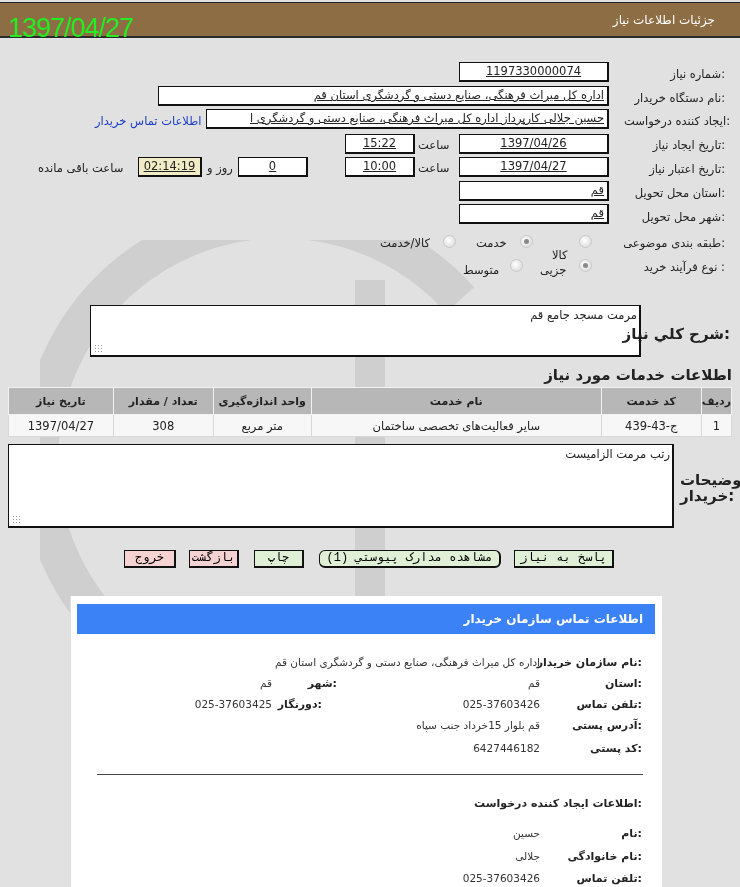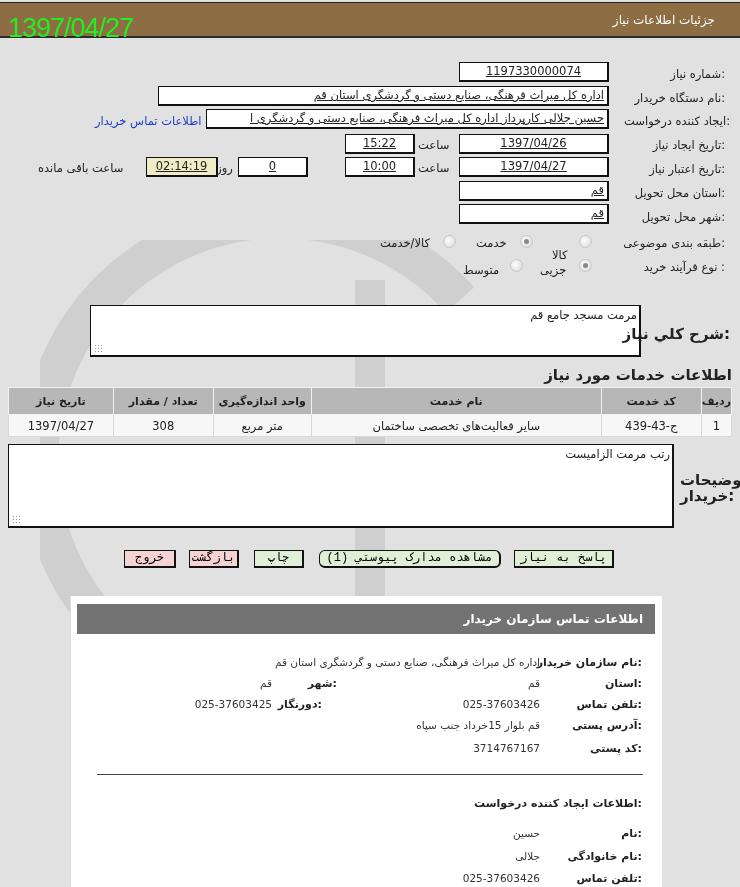--- a/index.html
+++ b/index.html
@@ -51,21 +51,21 @@
     table.grid { position: absolute; left: 8px; top: 387px; width: 724px; border-collapse: collapse; background: #f2f2f2; border: 1px solid #bbb; }
     table.grid th { background: #b7b7b7; height: 27px; font-size: 11px; font-weight: bold; border: 1px solid #f2f2f2; color: #222; }
     table.grid td { height: 22px; text-align: center; font-size: 11.5px; border: 1px solid #d8d8d8; background: #f7f7f7; }
 
     .btn { position: absolute; height: 18px; border: 1px solid #111; border-right-width: 2px; border-bottom-width: 2px;
       font-size: 12px; text-align: center; line-height: 15px; cursor: pointer; font-family: Liberation Mono, monospace; }
     .btn.green { background: #dff0d6; }
     .btn.pink { background: #f6d3d3; }
 
     .panel { position: absolute; left: 70px; top: 596px; width: 592px; height: 291px; background: #fff; border-left: 1px solid #ddd; }
-    .panel .head { position: absolute; left: 6px; top: 8px; width: 578px; height: 30px; background: #737373; }
+    .panel .head { position: absolute; left: 6px; top: 8px; width: 578px; height: 30px; background: #3b82f6; }
     .panel .head span { position: absolute; right: 12px; top: 8px; color: #fff; font-weight: bold; font-size: 12px; }
     .panel .k { position: absolute; font-weight: bold; font-size: 11px; text-align: right; white-space: nowrap; }
     .panel .v { position: absolute; font-size: 10.5px; text-align: right; white-space: nowrap; color: #333; }
     .panel .hr { position: absolute; left: 26px; top: 178px; width: 546px; height: 1px; background: #444; }
   </style>
 </head>
 <body>
 
 <div class="topbar">
   <span class="title">جزئیات اطلاعات نیاز</span>
@@ -93,21 +93,21 @@
 <div class="fld c" style="left:459px;top:134px;width:150px;">1397/04/26</div>
 <span class="lbl" style="left:418px;top:138px;">ساعت</span>
 <div class="fld c" style="left:345px;top:134px;width:70px;">15:22</div>
 
 <span class="lbl" style="right:15px;top:162px;">تاریخ اعتبار نیاز:</span>
 <div class="fld c" style="left:459px;top:157px;width:150px;">1397/04/27</div>
 <span class="lbl" style="left:418px;top:161px;">ساعت</span>
 <div class="fld c" style="left:345px;top:157px;width:70px;">10:00</div>
 <div class="fld c" style="left:238px;top:157px;width:70px;">0</div>
 <span class="lbl" style="left:207px;top:161px;">روز و</span>
-<div class="fld c yellow" style="left:146px;top:157px;width:72px;">02:14:19</div>
+<div class="fld c yellow" style="left:138px;top:157px;width:64px;">02:14:19</div>
 <span class="lbl" style="left:38px;top:161px;">ساعت باقی مانده</span>
 
 <span class="lbl" style="right:15px;top:186px;">استان محل تحویل:</span>
 <div class="fld r" style="left:459px;top:181px;width:150px;">قم</div>
 <span class="lbl" style="right:15px;top:210px;">شهر محل تحویل:</span>
 <div class="fld r" style="left:459px;top:204px;width:150px;">قم</div>
 
 <span class="lbl" style="right:15px;top:236px;">طبقه بندی موضوعی:</span>
 <span class="radio" style="left:579px;top:235px;"></span>
 <span class="rlbl" style="left:552px;top:248px;text-align:center;">کالا</span>
@@ -179,21 +179,21 @@
 
   <span class="k" style="right:20px;top:102px;">تلفن تماس:</span>
   <span class="v" style="right:122px;top:102px;">025-37603426</span>
   <span class="k" style="right:340px;top:102px;">دورنگار:</span>
   <span class="v" style="right:390px;top:102px;">025-37603425</span>
 
   <span class="k" style="right:20px;top:123px;">آدرس پستی:</span>
   <span class="v" style="right:122px;top:123px;">قم بلوار 15خرداد جنب سپاه</span>
 
   <span class="k" style="right:20px;top:146px;">کد پستی:</span>
-  <span class="v" style="right:122px;top:146px;">3714767167</span>
+  <span class="v" style="right:122px;top:146px;">6427446182</span>
 
   <div class="hr"></div>
 
   <span class="k" style="right:20px;top:201px;">اطلاعات ایجاد کننده درخواست:</span>
 
   <span class="k" style="right:20px;top:231px;">نام:</span>
   <span class="v" style="right:122px;top:231px;">حسین</span>
 
   <span class="k" style="right:20px;top:254px;">نام خانوادگی:</span>
   <span class="v" style="right:122px;top:254px;">جلالی</span>

